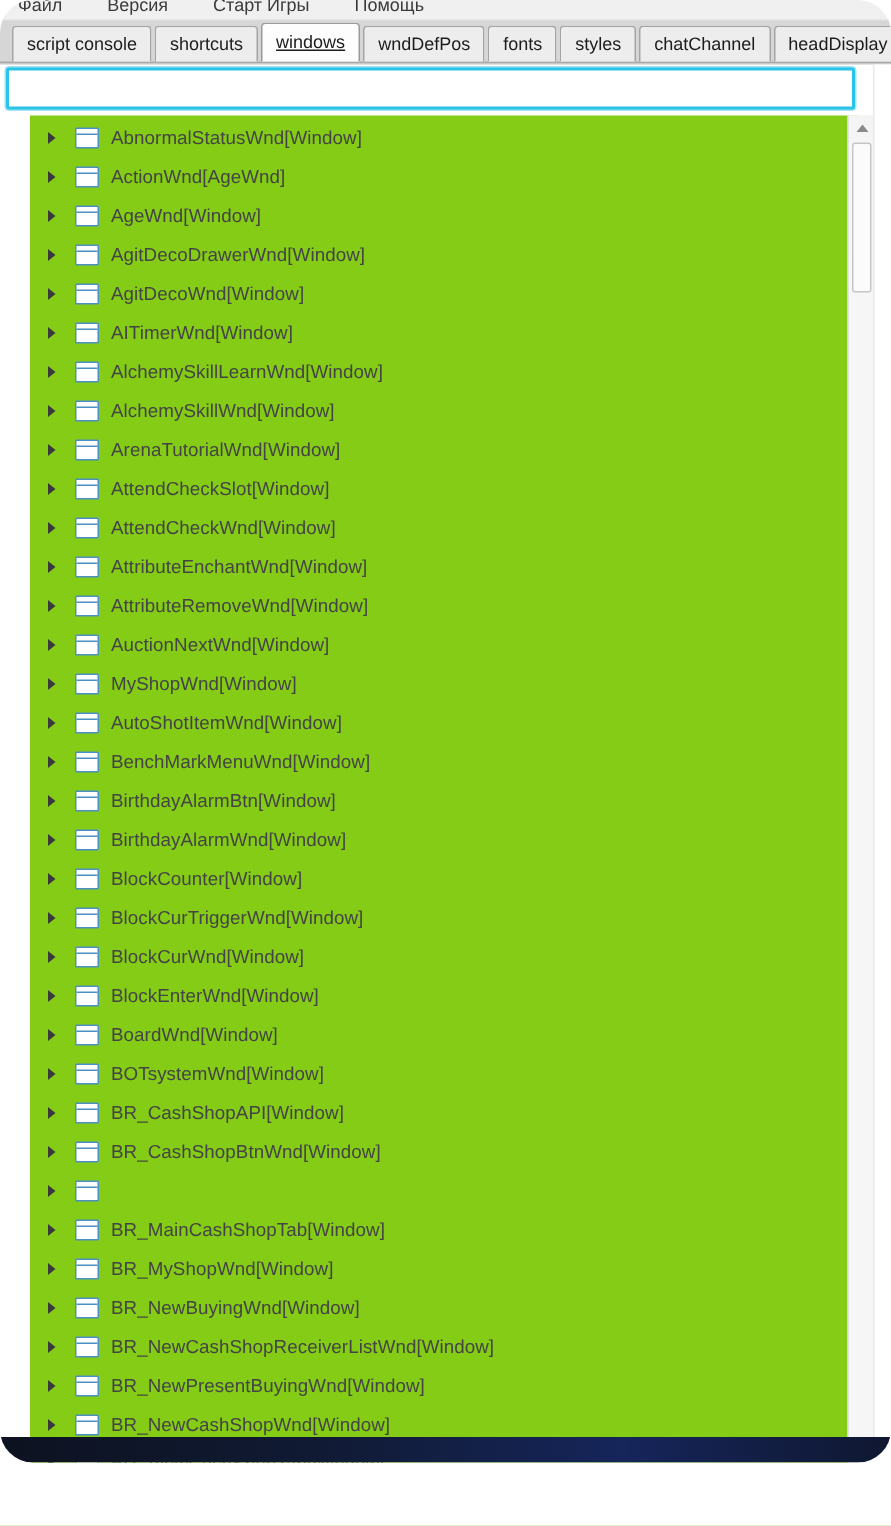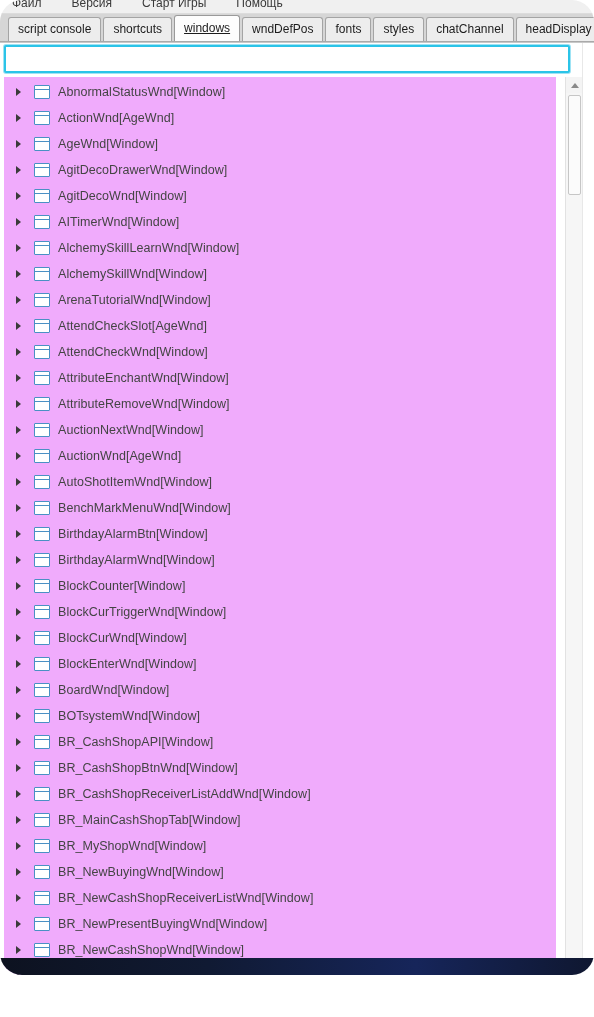--- a/index.html
+++ b/index.html
@@ -115,24 +115,24 @@
     padding: 0 6px;
     border-radius: 2px;
     box-shadow: 0 0 0 1px #9fe3f4;
     font-family: "Liberation Sans", sans-serif;
   }
 
   
   .tree-viewport {
     position: absolute;
     top: 34px;
-    left: 4px;
+    left: 20px;
     width: 552px;
     height: 922px;
-    background: #f0abfc;
+    background: #84cc16;
     overflow: hidden;
   }
   .tree-list {
     position: relative;
     padding-top: 2px;
   }
   .tree-row {
     height: 26px;
     display: flex;
     align-items: center;
@@ -348,21 +348,21 @@
               <i></i>
             </span>
             <span class="wnd-icon"></span>
             <span class="row-label">ArenaTutorialWnd[Window]</span>
           </div>
           <div class="tree-row">
             <span class="twisty">
               <i></i>
             </span>
             <span class="wnd-icon"></span>
-            <span class="row-label">AttendCheckSlot[AgeWnd]</span>
+            <span class="row-label">AttendCheckSlot[Window]</span>
           </div>
           <div class="tree-row">
             <span class="twisty">
               <i></i>
             </span>
             <span class="wnd-icon"></span>
             <span class="row-label">AttendCheckWnd[Window]</span>
           </div>
           <div class="tree-row">
             <span class="twisty">
@@ -383,21 +383,21 @@
               <i></i>
             </span>
             <span class="wnd-icon"></span>
             <span class="row-label">AuctionNextWnd[Window]</span>
           </div>
           <div class="tree-row">
             <span class="twisty">
               <i></i>
             </span>
             <span class="wnd-icon"></span>
-            <span class="row-label">AuctionWnd[AgeWnd]</span>
+            <span class="row-label">MyShopWnd[Window]</span>
           </div>
           <div class="tree-row">
             <span class="twisty">
               <i></i>
             </span>
             <span class="wnd-icon"></span>
             <span class="row-label">AutoShotItemWnd[Window]</span>
           </div>
           <div class="tree-row">
             <span class="twisty">
@@ -474,21 +474,20 @@
               <i></i>
             </span>
             <span class="wnd-icon"></span>
             <span class="row-label">BR_CashShopBtnWnd[Window]</span>
           </div>
           <div class="tree-row">
             <span class="twisty">
               <i></i>
             </span>
             <span class="wnd-icon"></span>
-            <span class="row-label">BR_CashShopReceiverListAddWnd[Window]</span>
           </div>
           <div class="tree-row">
             <span class="twisty">
               <i></i>
             </span>
             <span class="wnd-icon"></span>
             <span class="row-label">BR_MainCashShopTab[Window]</span>
           </div>
           <div class="tree-row">
             <span class="twisty">

